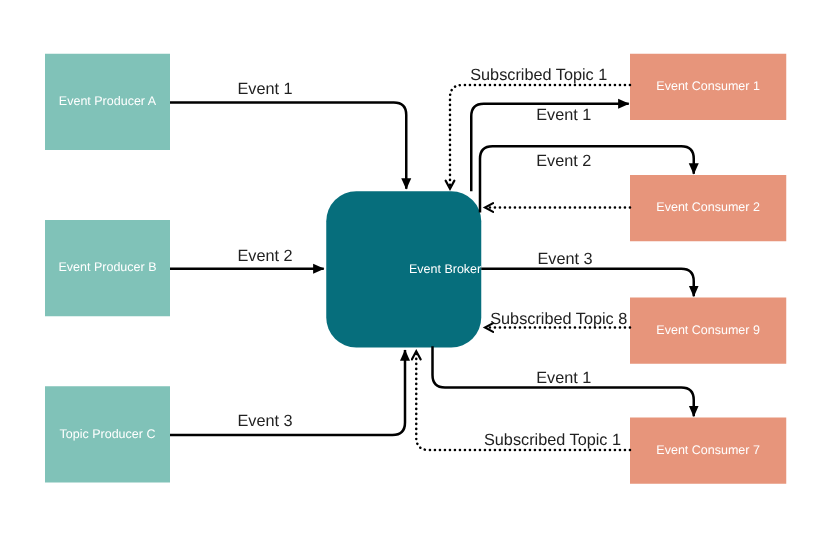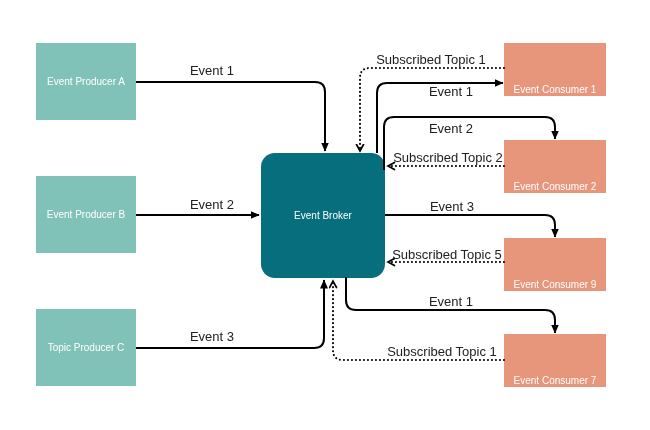--- a/index.html
+++ b/index.html
@@ -56,36 +56,36 @@
     left: 36px;
     width: 100px;
     height: 77px;
     background: var(--producer-fill, #80C2B8);
   }
   .producer-a { top: 43px; }
   .producer-b { top: 176px; }
   .producer-c { top: 309px; }
   .consumer {
     left: 504px;
-    width: 102px;
+    width: 125px;
     height: 53px;
     background: var(--consumer-fill, #E7957B);
-    align-items: flex-end;
   }
   .consumer-1 { top: 43px; }
   .consumer-2 { top: 140px; }
   .consumer-3 { top: 238px; }
   .consumer-4 { top: 334px; }
   .broker {
     left: 261px;
     top: 153px;
     width: 124px;
     height: 125px;
-    border-radius: 14px;
+    border-radius: 24px;
     background: var(--broker-fill, #066E7C);
+    justify-content: flex-end;
   }
   .edge-label {
     position: absolute;
     width: 160px;
     height: 15px;
     text-align: center;
     font-size: 13px;
     line-height: 15px;
     color: var(--edge-label-text, #212121);
     white-space: nowrap;
@@ -146,19 +146,18 @@
     <path class="dotted-edge" d="M 504 262 H 388" marker-end="url(#arrowOpen)"></path>
     <path class="dotted-edge" d="M 504 360 H 343 Q 333 360 333 350 V 281" marker-end="url(#arrowOpen)"></path>
   </svg>
 
   <div class="edge-label" style="left:132px; top:63px;">Event 1</div>
   <div class="edge-label" style="left:132px; top:197px;">Event 2</div>
   <div class="edge-label" style="left:132px; top:329px;">Event 3</div>
   <div class="edge-label" style="left:351px; top:52px;">Subscribed Topic 1</div>
   <div class="edge-label" style="left:371px; top:84px;">Event 1</div>
   <div class="edge-label" style="left:371px; top:121px;">Event 2</div>
-  <div class="edge-label" style="left:368px; top:150px;">Subscribed Topic 2</div>
   <div class="edge-label" style="left:372px; top:199px;">Event 3</div>
-  <div class="edge-label" style="left:367px; top:247px;">Subscribed Topic 5</div>
+  <div class="edge-label" style="left:367px; top:247px;">Subscribed Topic 8</div>
   <div class="edge-label" style="left:371px; top:294px;">Event 1</div>
   <div class="edge-label" style="left:362px; top:344px;">Subscribed Topic 1</div>
 
 </div>
 
 </body></html>

